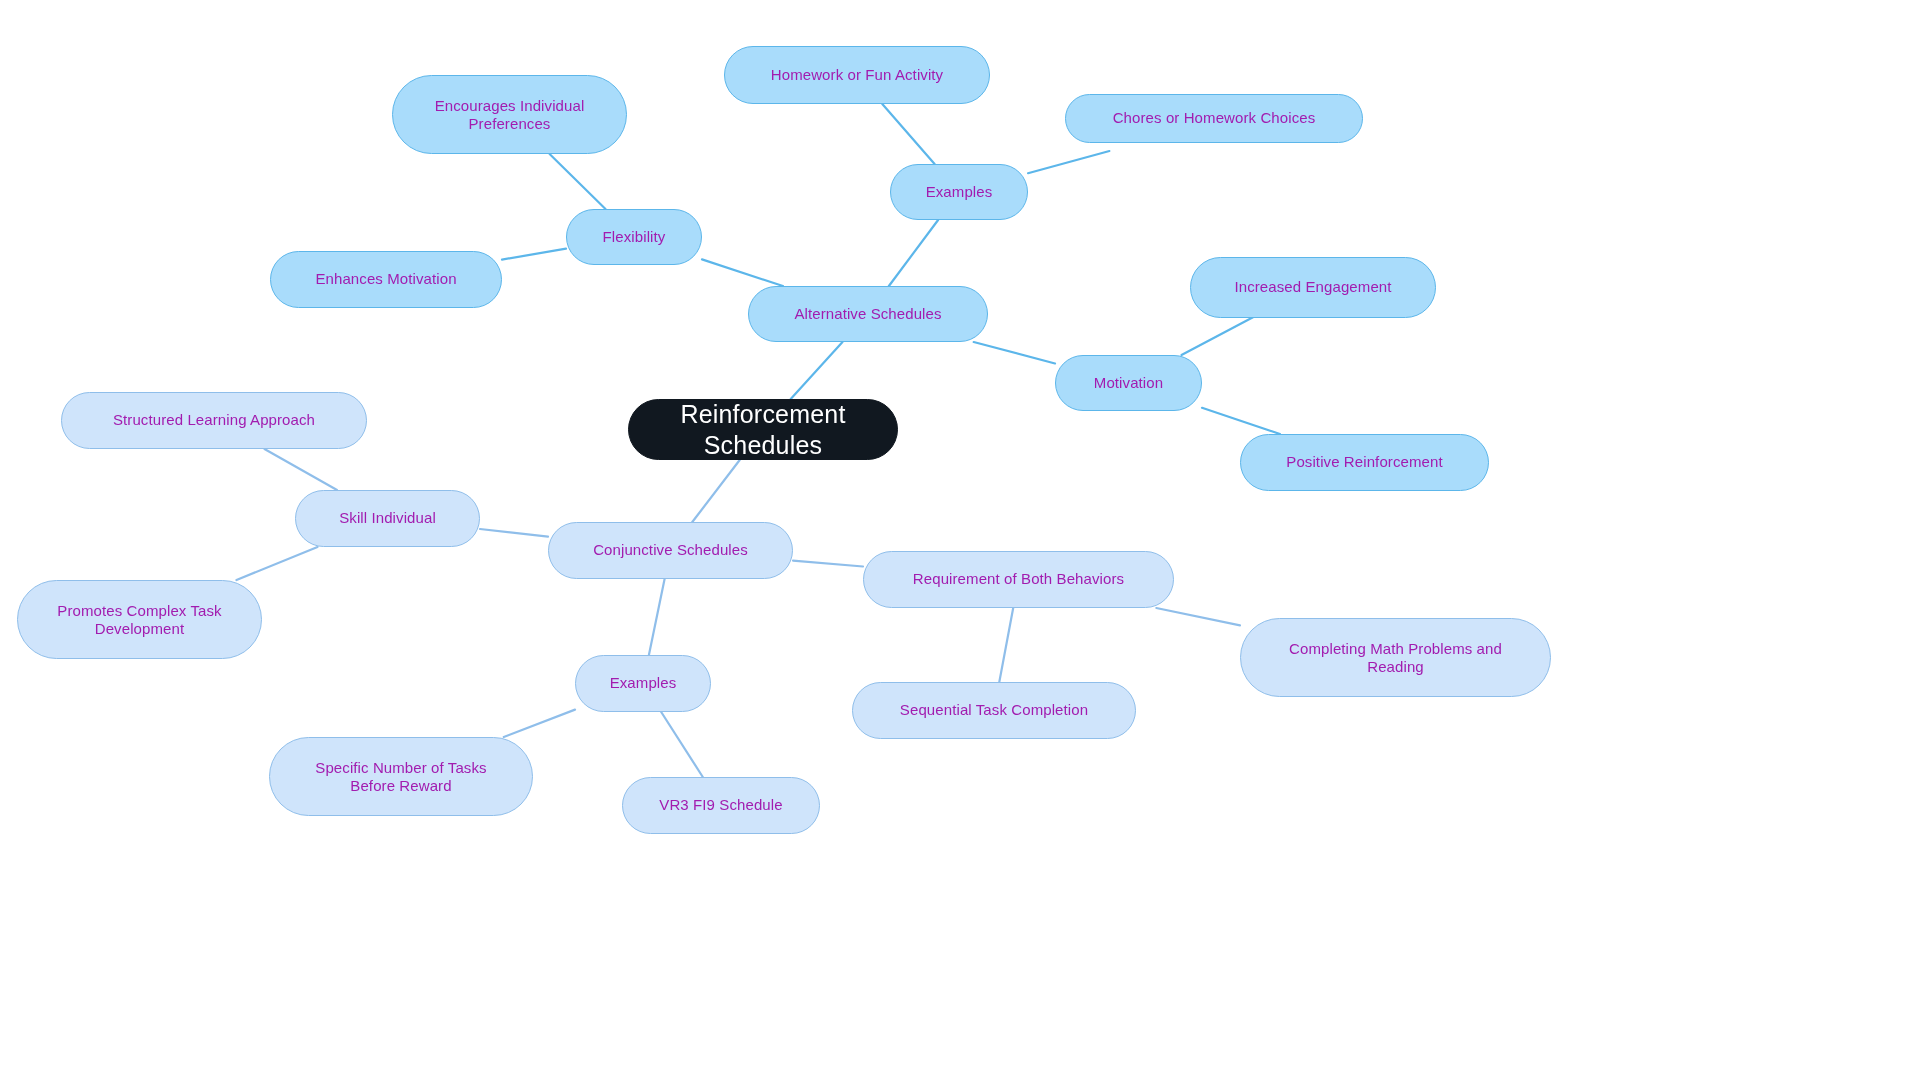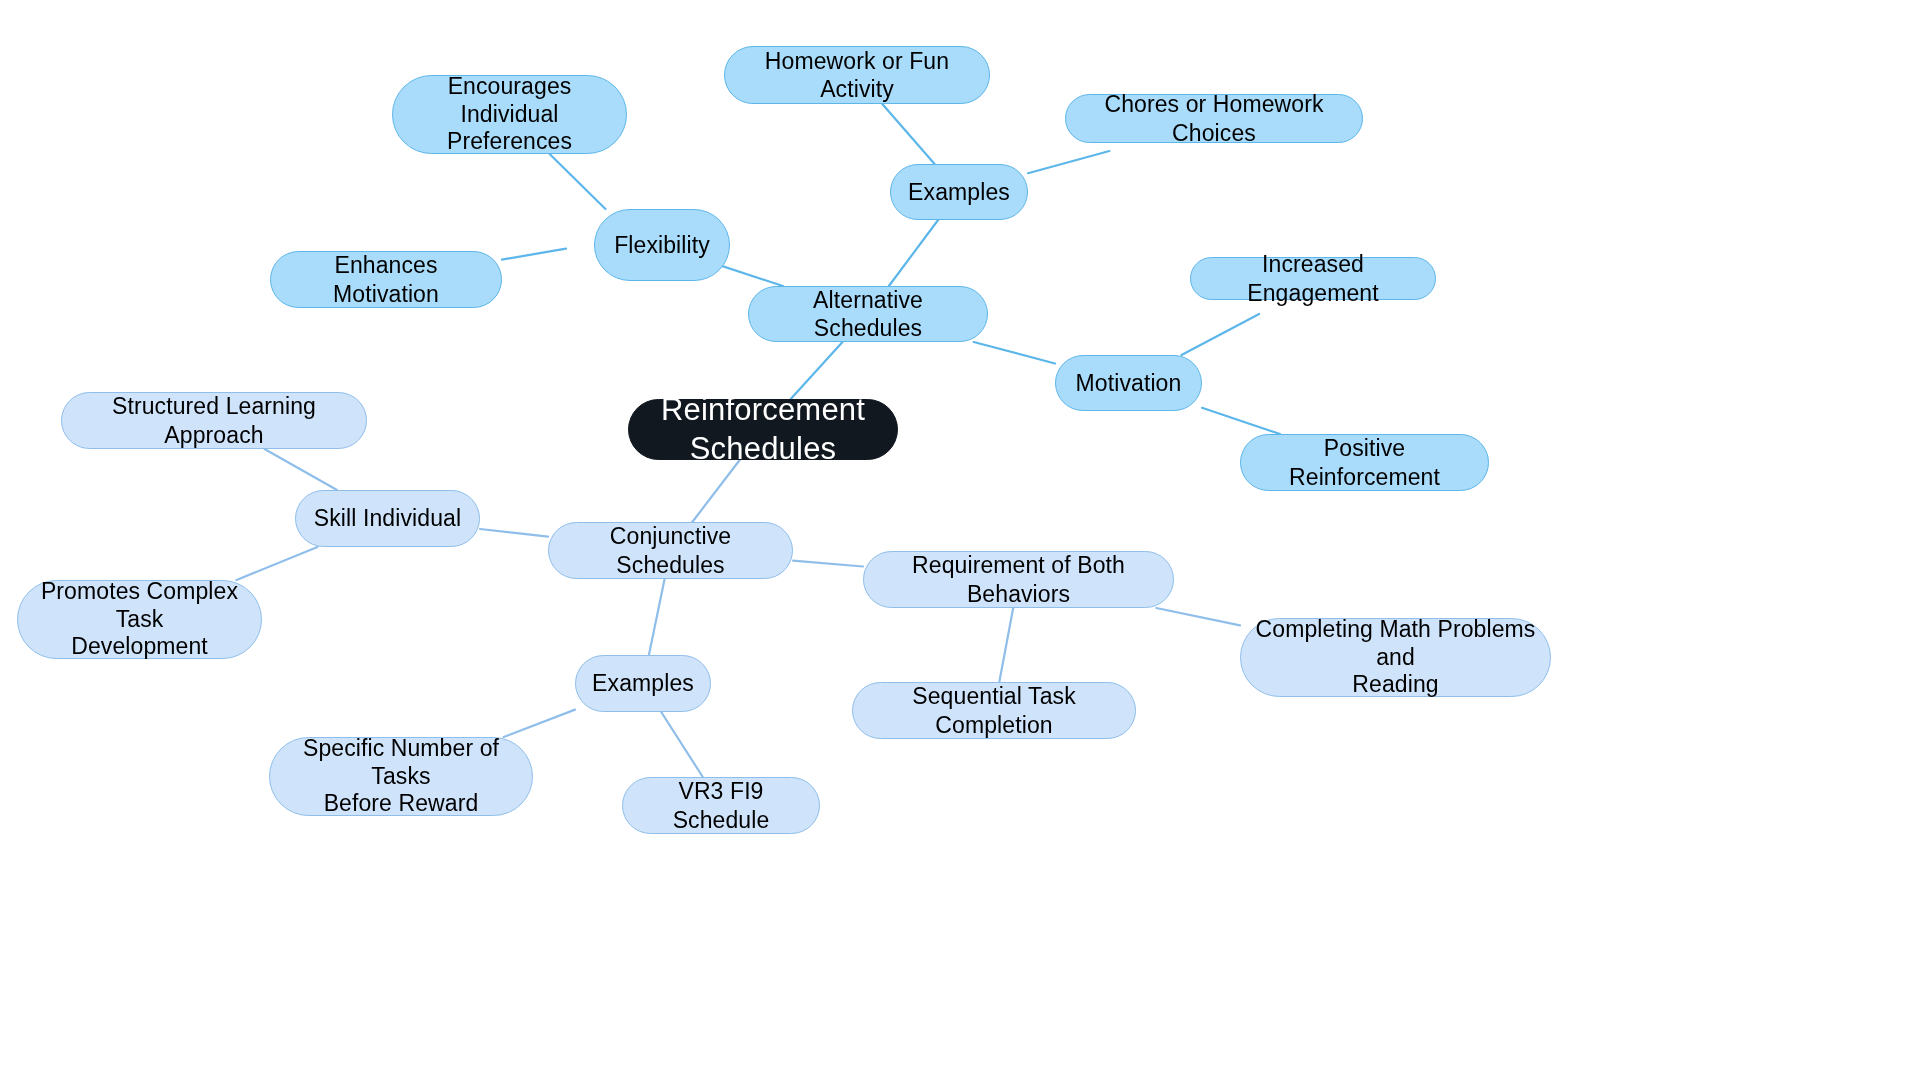--- a/index.html
+++ b/index.html
@@ -39,27 +39,27 @@
     line-height: 1.23;
     white-space: pre-line;
     letter-spacing: 0.1px;
     padding: 4px 10px;
   }
   .node.root {
     background: #111820;
     color: #ffffff;
     border: 1px solid #111820;
     border-radius: 34px;
-    font-size: 31px;
+    font-size: 25px;
     letter-spacing: 0.2px;
   }
   .node.lvl1,
   .node.lvl2 {
-    color: #000000;
-    font-size: 23px;
+    color: #a21caf;
+    font-size: 15px;
   }
   .node.tone-strong {
     background: #a9dcfb;
     border: 1.6px solid #5cb6ea;
   }
   .node.tone-soft {
     background: #cfe4fb;
     border: 1.6px solid #8fbeea;
   }
   .node.two-line {
@@ -88,29 +88,29 @@
       <line x1="664.6" y1="579.0" x2="648.9" y2="655.0" stroke="#8fbeea" stroke-width="2.2" stroke-linecap="round"></line>
       <line x1="575.0" y1="709.6" x2="503.8" y2="737.0" stroke="#8fbeea" stroke-width="2.2" stroke-linecap="round"></line>
       <line x1="661.2" y1="712.0" x2="702.8" y2="777.0" stroke="#8fbeea" stroke-width="2.2" stroke-linecap="round"></line>
       <line x1="793.0" y1="560.7" x2="863.0" y2="566.5" stroke="#8fbeea" stroke-width="2.2" stroke-linecap="round"></line>
       <line x1="1013.2" y1="608.0" x2="999.3" y2="682.0" stroke="#8fbeea" stroke-width="2.2" stroke-linecap="round"></line>
       <line x1="1156.3" y1="608.0" x2="1240.0" y2="625.3" stroke="#8fbeea" stroke-width="2.2" stroke-linecap="round"></line>
     </svg>
   <div id="node-layer">
       <div class="node root" style="left: 628px; top: 399px; width: 270px; height: 61px;">Reinforcement Schedules</div>
       <div class="node lvl1 tone-strong" style="left: 748px; top: 286px; width: 240px; height: 56px;">Alternative Schedules</div>
-      <div class="node lvl2 tone-strong" style="left: 594px; top: 209px; width: 136px; height: 72px;">Flexibility</div>
+      <div class="node lvl2 tone-strong" style="left: 566px; top: 209px; width: 136px; height: 56px;">Flexibility</div>
       <div class="node lvl2 tone-strong two-line" style="left: 392px; top: 75px; width: 235px; height: 79px;">Encourages Individual
 Preferences</div>
       <div class="node lvl2 tone-strong" style="left: 270px; top: 251px; width: 232px; height: 57px;">Enhances Motivation</div>
       <div class="node lvl2 tone-strong" style="left: 890px; top: 164px; width: 138px; height: 56px;">Examples</div>
       <div class="node lvl2 tone-strong" style="left: 724px; top: 46px; width: 266px; height: 58px;">Homework or Fun Activity</div>
       <div class="node lvl2 tone-strong" style="left: 1065px; top: 94px; width: 298px; height: 49px;">Chores or Homework Choices</div>
       <div class="node lvl2 tone-strong" style="left: 1055px; top: 355px; width: 147px; height: 56px;">Motivation</div>
-      <div class="node lvl2 tone-strong" style="left: 1190px; top: 257px; width: 246px; height: 43px;">Increased Engagement</div>
+      <div class="node lvl2 tone-strong" style="left: 1190px; top: 257px; width: 246px; height: 61px;">Increased Engagement</div>
       <div class="node lvl2 tone-strong" style="left: 1240px; top: 434px; width: 249px; height: 57px;">Positive Reinforcement</div>
       <div class="node lvl1 tone-soft" style="left: 548px; top: 522px; width: 245px; height: 57px;">Conjunctive Schedules</div>
       <div class="node lvl2 tone-soft" style="left: 295px; top: 490px; width: 185px; height: 57px;">Skill Individual</div>
       <div class="node lvl2 tone-soft" style="left: 61px; top: 392px; width: 306px; height: 57px;">Structured Learning Approach</div>
       <div class="node lvl2 tone-soft two-line" style="left: 17px; top: 580px; width: 245px; height: 79px;">Promotes Complex Task
 Development</div>
       <div class="node lvl2 tone-soft" style="left: 575px; top: 655px; width: 136px; height: 57px;">Examples</div>
       <div class="node lvl2 tone-soft two-line" style="left: 269px; top: 737px; width: 264px; height: 79px;">Specific Number of Tasks
 Before Reward</div>
       <div class="node lvl2 tone-soft" style="left: 622px; top: 777px; width: 198px; height: 57px;">VR3 FI9 Schedule</div>

